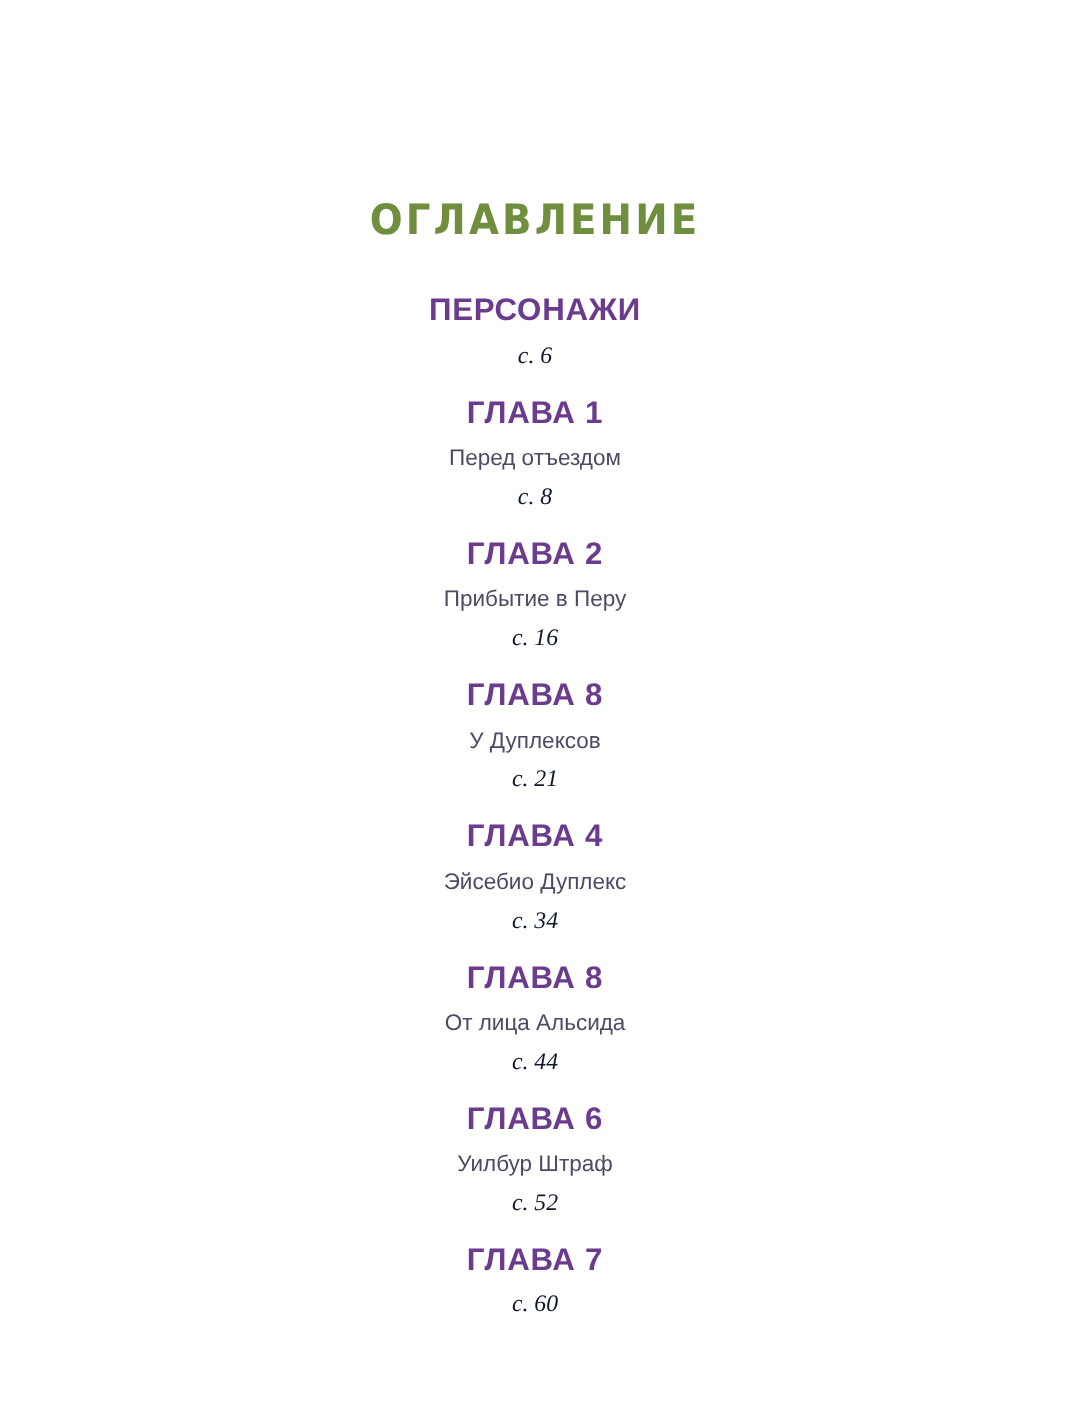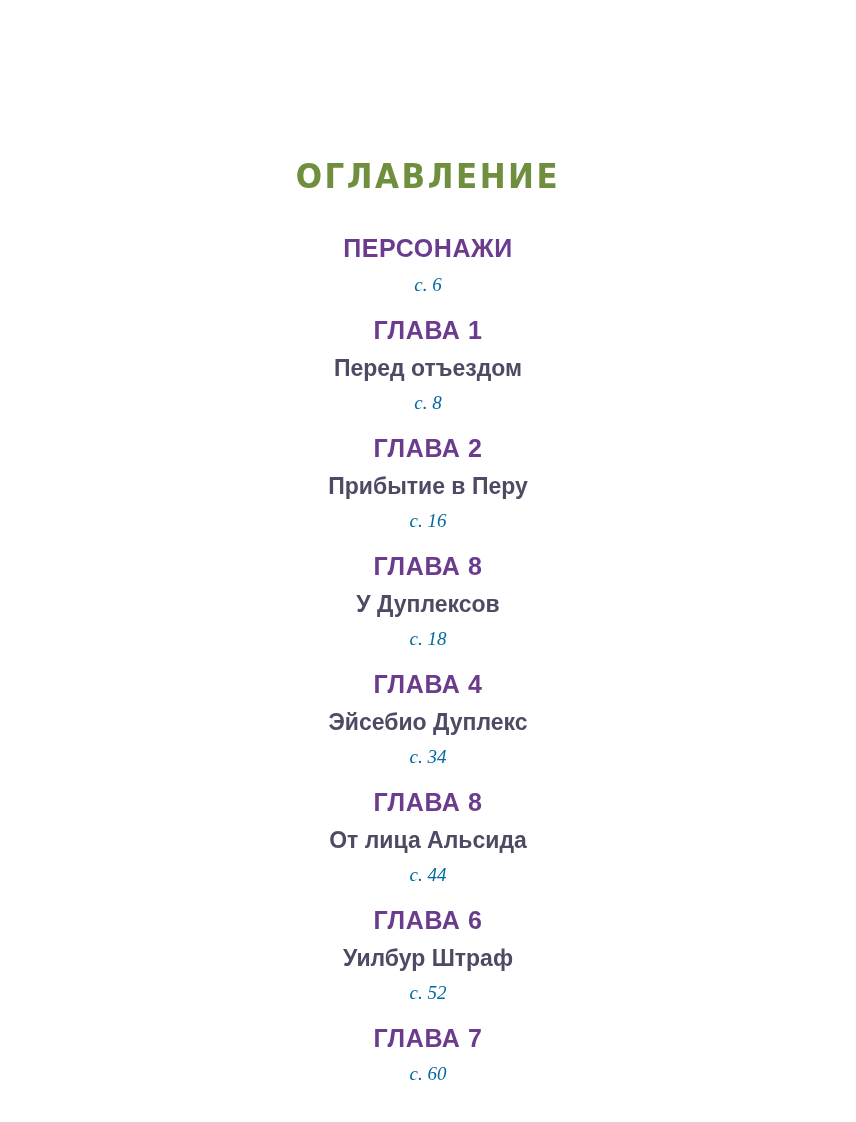--- a/index.html
+++ b/index.html
@@ -60,29 +60,29 @@
     font-size: 25px;
     letter-spacing: 0.6px;
     line-height: 1.0;
     margin: 0;
     padding: 0;
   }
 
   .entry-subtitle {
     color: #4c4b63;
     font-family: "Liberation Sans", sans-serif;
-    font-size: 23px;
-    font-weight: 700;
+    font-size: 18px;
+    font-weight: 400;
     line-height: 1.0;
     margin: 0;
     padding-top: 14px;
   }
 
   .entry-page {
-    color: #0369a1;
+    color: #0f172a;
     font-family: "Liberation Serif", serif;
     font-style: italic;
     font-size: 19px;
     line-height: 1.0;
     margin: 0;
     padding-top: 13px;
   }
 
   .entry + .entry {
     margin-top: 24px;
@@ -114,21 +114,21 @@
 
       <li class="entry">
         <div class="entry-heading">ГЛАВА 2</div>
         <div class="entry-subtitle">Прибытие в Перу</div>
         <div class="entry-page">с. 16</div>
       </li>
 
       <li class="entry">
         <div class="entry-heading">ГЛАВА 8</div>
         <div class="entry-subtitle">У Дуплексов</div>
-        <div class="entry-page">с. 18</div>
+        <div class="entry-page">с. 21</div>
       </li>
 
       <li class="entry">
         <div class="entry-heading">ГЛАВА 4</div>
         <div class="entry-subtitle">Эйсебио Дуплекс</div>
         <div class="entry-page">с. 34</div>
       </li>
 
       <li class="entry">
         <div class="entry-heading">ГЛАВА 8</div>

